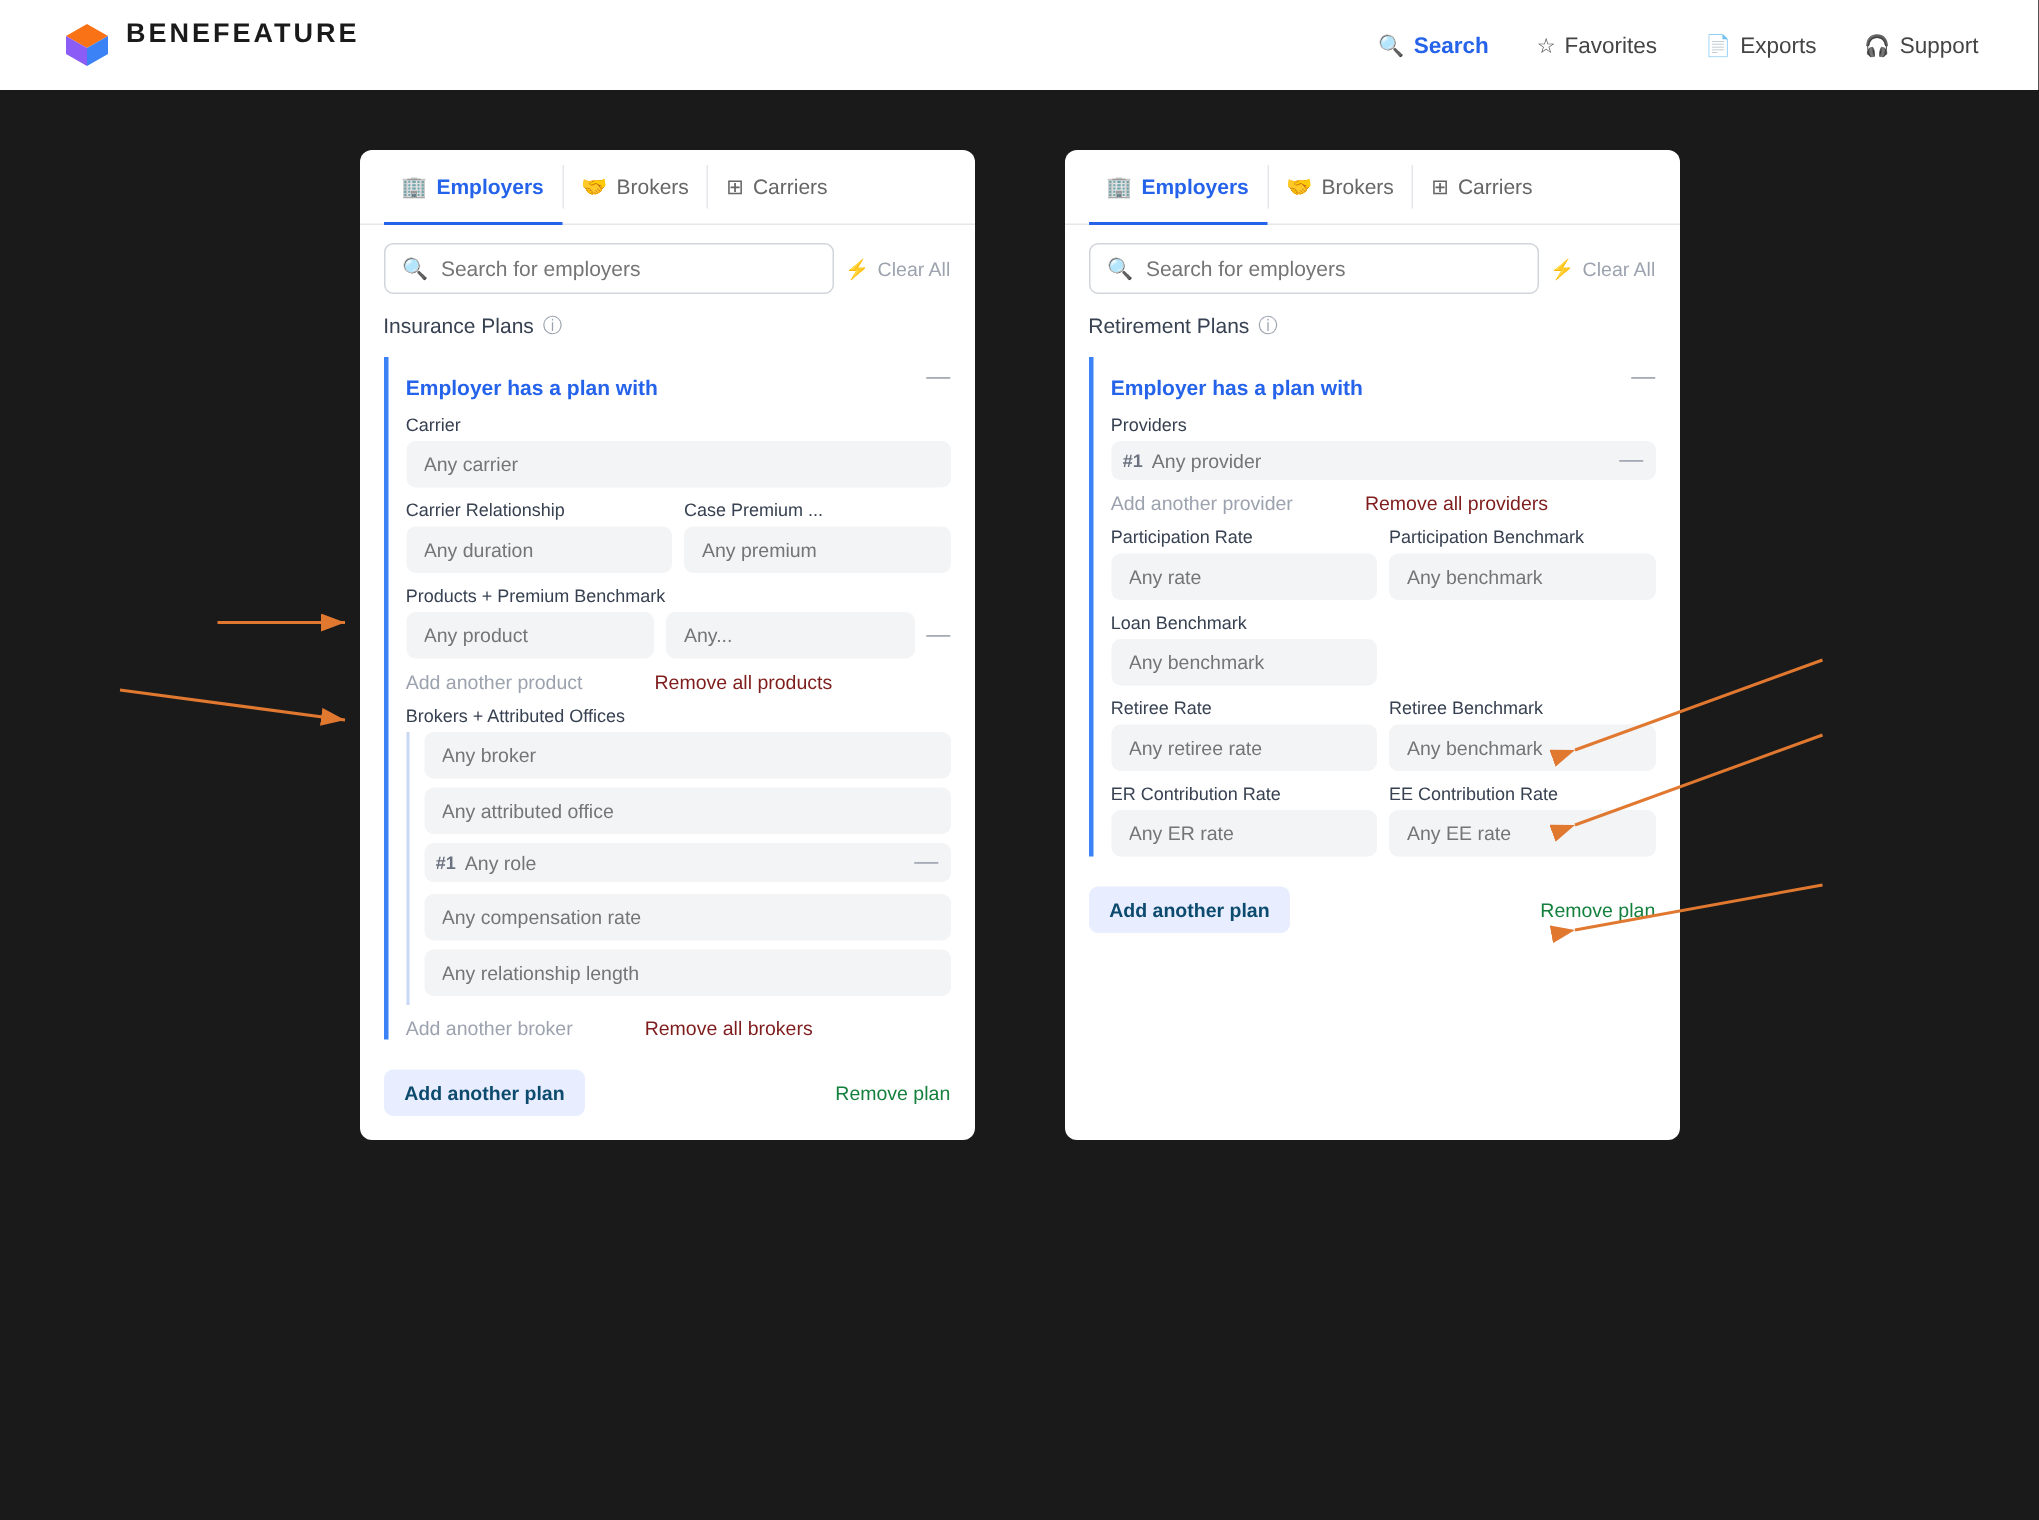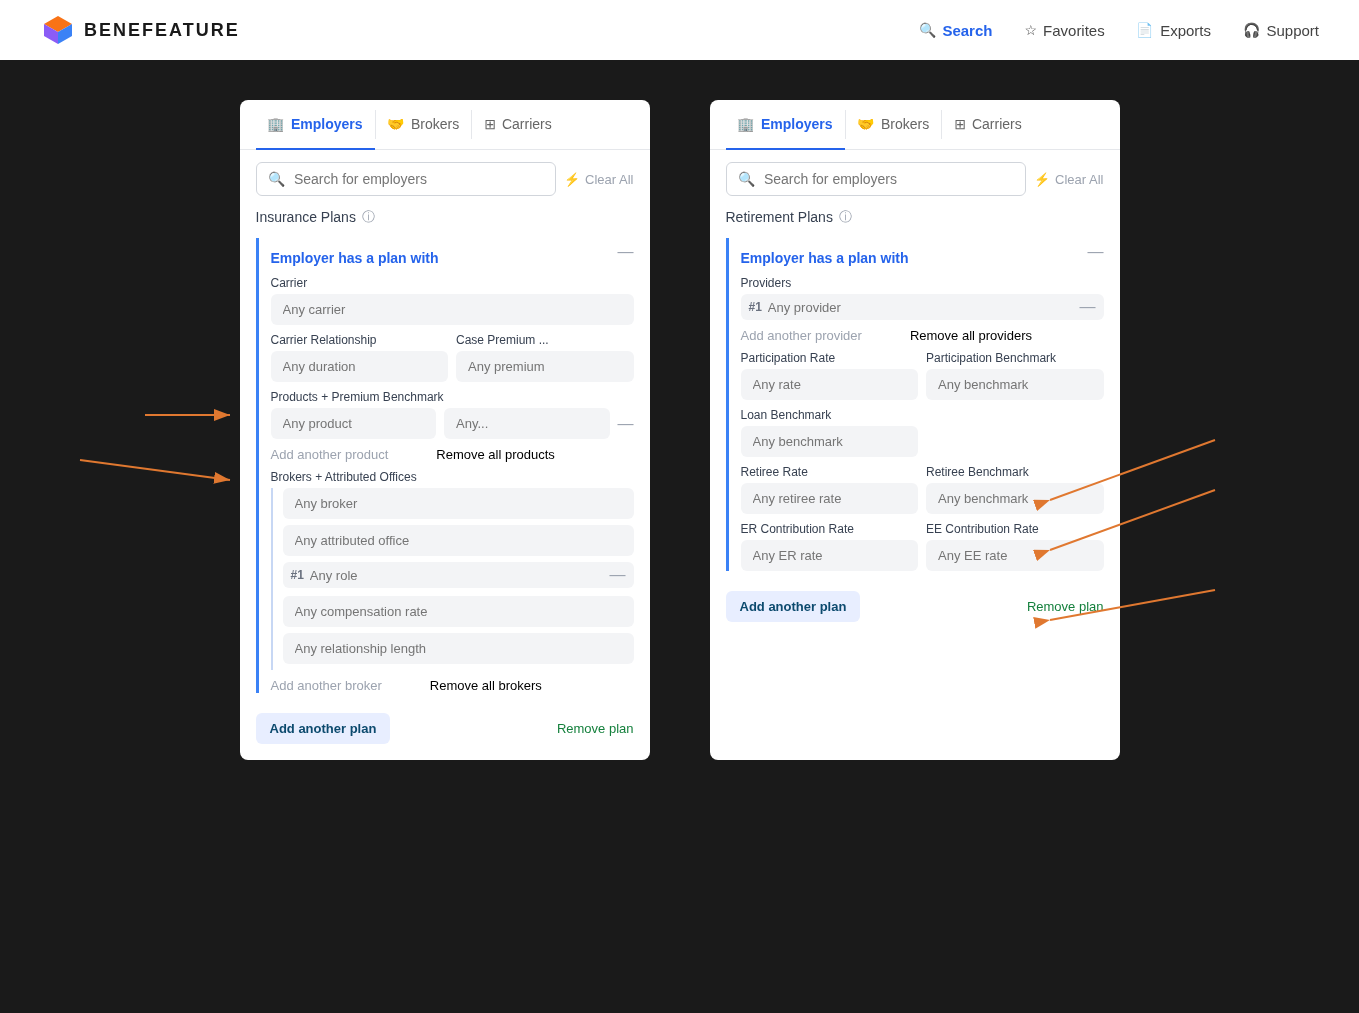--- a/index.html
+++ b/index.html
@@ -15,21 +15,21 @@
     .navbar {
       background: white;
       display: flex;
       align-items: center;
       padding: 0 40px;
       height: 60px;
       position: relative;
     }
     .navbar-logo {
       display: flex;
-      align-items: center;
+      align-items: flex-start;
       gap: 8px;
       margin-right: auto;
     }
     .logo-icon {
       width: 36px;
       height: 36px;
     }
     .logo-text {
       font-size: 18px;
       font-weight: 700;
@@ -253,21 +253,21 @@
       display: flex;
       margin-bottom: 8px;
       gap: 48px;
     }
     .link-btn {
       font-size: 13px;
       color: #9ca3af;
       cursor: pointer;
     }
     .link-btn.blue {
-      color: #000000;
+      color: #7f1d1d;
     }
 
     
     .broker-block {
       border-left: 2px solid #c7d7f4;
       padding-left: 10px;
       margin-bottom: 8px;
     }
 
     

